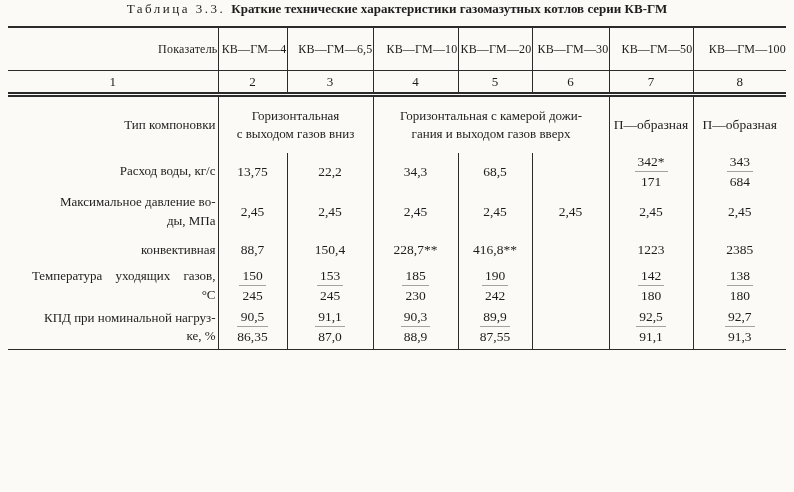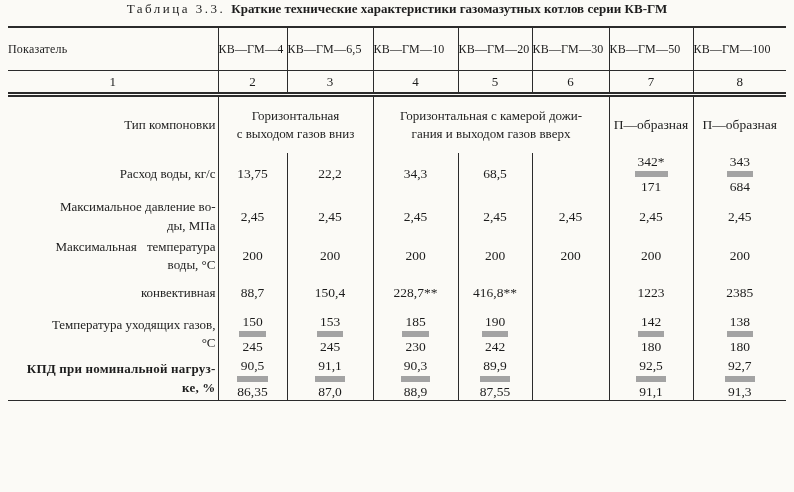--- a/index.html
+++ b/index.html
@@ -28,21 +28,21 @@
     font-weight:normal;
     padding:0;
     overflow:hidden;
   }
   .tbl th:first-child,.tbl td:first-child{border-left:none;}
   thead tr.models th{
     border-top:2px solid #2b2b2b;
     border-bottom:1px solid #2b2b2b;
     height:42px;
     font-size:12px;
-    text-align:left;
+    text-align:right;
     vertical-align:middle;
     letter-spacing:.2px;
   }
   thead tr.nums th{
     border-bottom:5px double #2b2b2b;
     height:21px;
     font-size:13px;
     text-align:center;
     vertical-align:middle;
   }
@@ -70,21 +70,21 @@
   tbody tr:nth-child(9){height:54px;}
   tbody tr:last-child td{border-bottom:1.5px solid #2b2b2b;}
   
   tbody tr:nth-child(4) td.label .ln:first-child{word-spacing:7px;}
   tbody tr:nth-child(5) td.label .ln:first-child{word-spacing:10px;}
   tbody tr:nth-child(8) td.label .ln:first-child{word-spacing:3px;}
   tbody tr:nth-child(9) td.label .ln:first-child{word-spacing:2px;margin-top:20px;}
   tbody tr:nth-child(7) td.label{font-weight:bold;letter-spacing:.2px;}
   .ln{display:block;}
   .frac{display:inline-block;text-align:center;line-height:1.3;vertical-align:middle;}
-  .frac .num{display:block;border-bottom:6px solid #a3a3a3;padding:0 3px 1px 3px;}
+  .frac .num{display:block;border-bottom:1px solid #a3a3a3;padding:0 3px 1px 3px;}
   .frac .den{display:block;padding-top:1px;}
 </style>
 </head>
 <body>
 
 <div class="title">
   <span class="prefix">Таблица 3.3.</span><span class="main">Краткие технические характеристики газомазутных котлов серии КВ-ГМ</span>
 </div>
 
 <table class="tbl">
@@ -156,33 +156,20 @@
         <td>2,45</td>
         <td>2,45</td>
         <td>2,45</td>
         <td>2,45</td>
         <td>2,45</td>
         <td>2,45</td>
         <td>2,45</td>
       </tr>
       <tr>
         <td class="label">
-          <span class="ln">Максимальная температура</span>
-          <span class="ln">воды, °С</span>
-        </td>
-        <td>200</td>
-        <td>200</td>
-        <td>200</td>
-        <td>200</td>
-        <td>200</td>
-        <td>200</td>
-        <td>200</td>
-      </tr>
-      <tr>
-        <td class="label">
           <span class="ln">конвективная</span>
         </td>
         <td>88,7</td>
         <td>150,4</td>
         <td>228,7**</td>
         <td>416,8**</td>
         <td></td>
         <td>1223</td>
         <td>2385</td>
       </tr>

